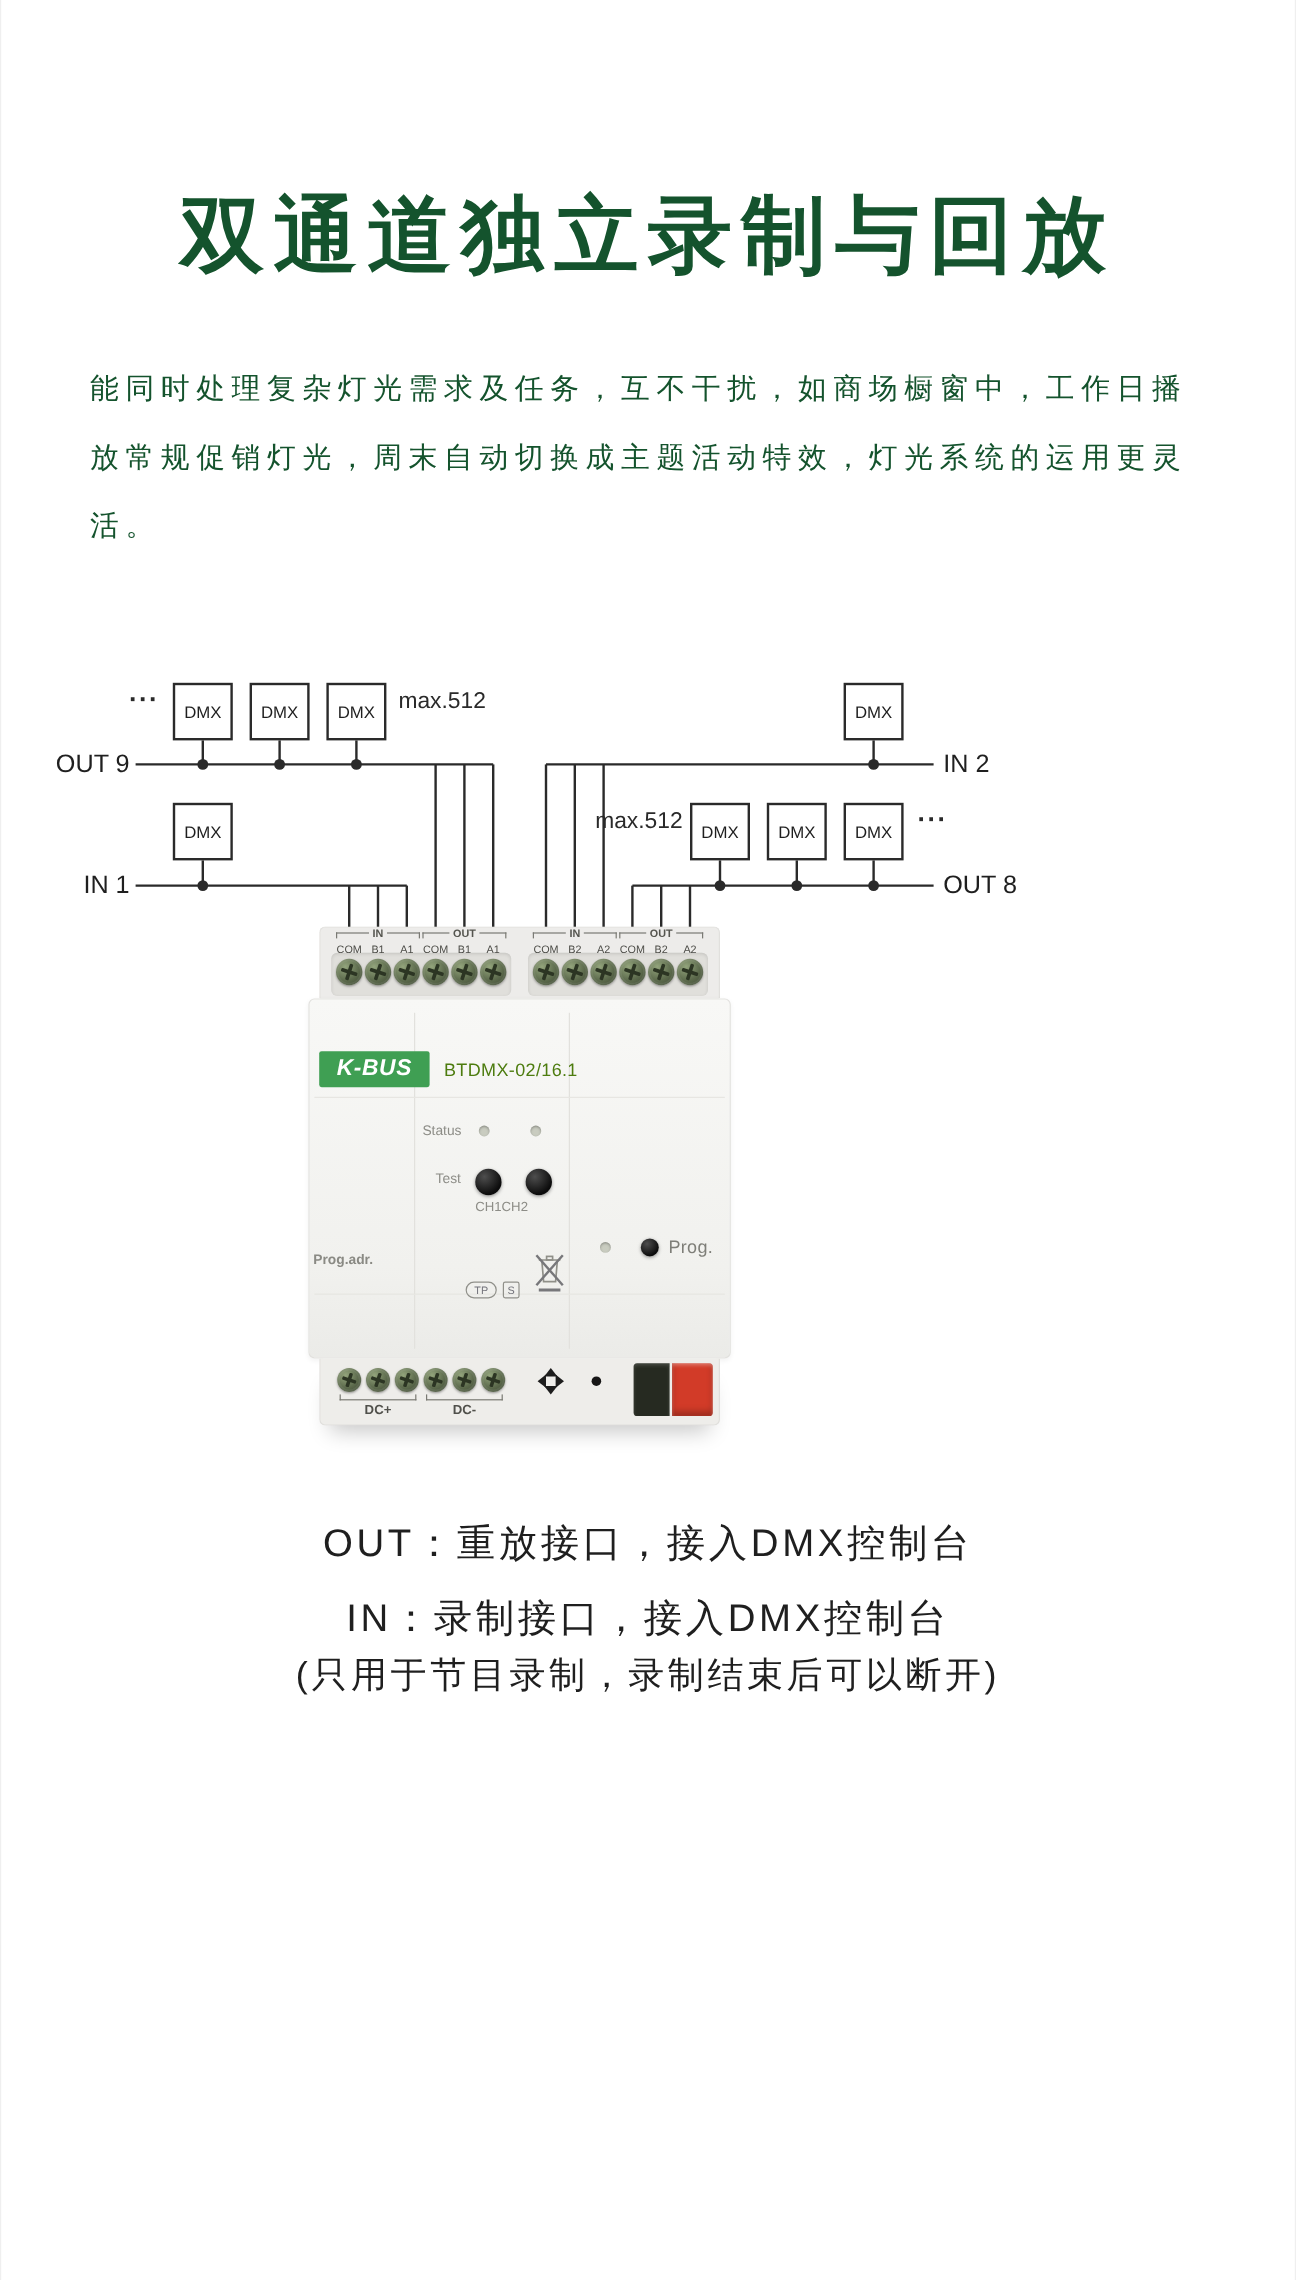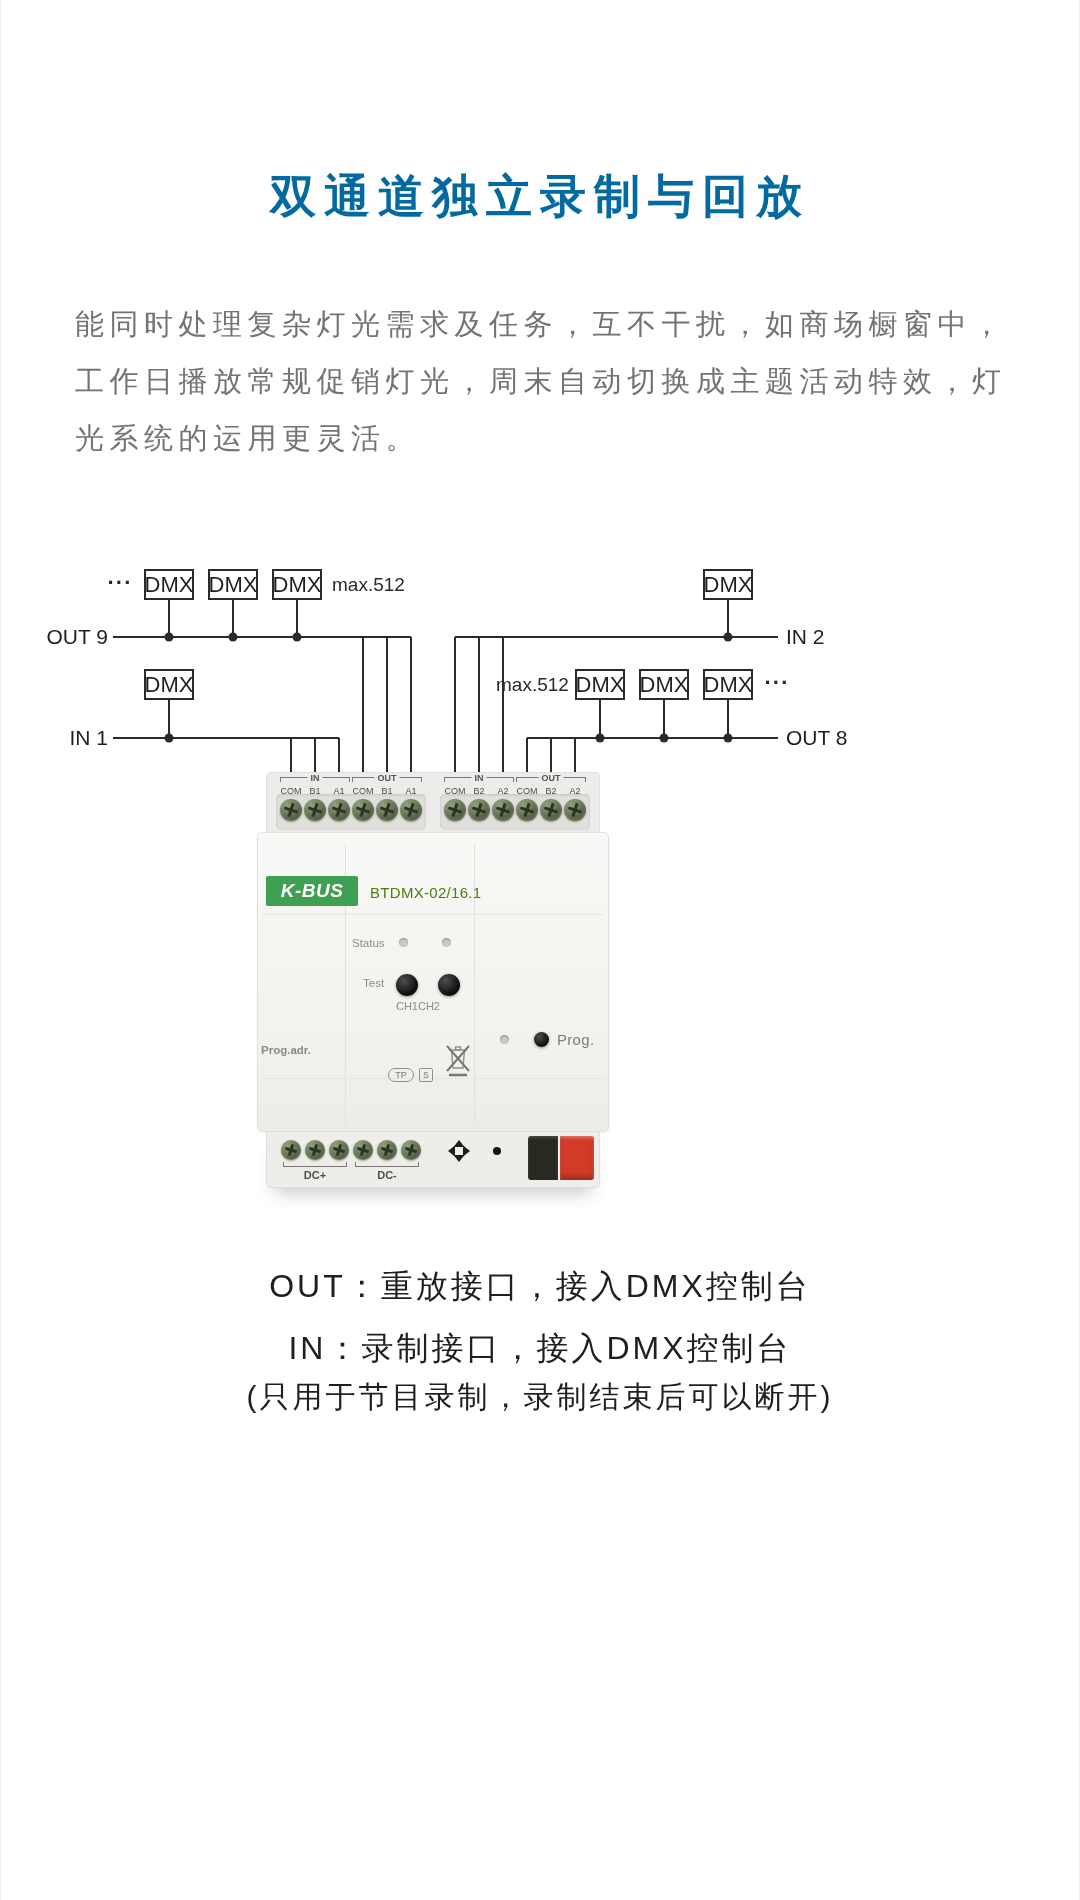--- a/index.html
+++ b/index.html
@@ -3,29 +3,29 @@
 <meta charset="utf-8">
 <style>
   *{box-sizing:border-box;margin:0;padding:0}
   body{background:#fff;font-family:"Liberation Sans","DejaVu Sans",sans-serif}
   #page{position:relative;width:1080px;height:1900px;margin:0 auto;background:#fff;overflow:hidden}
   .abs{position:absolute}
   .edge{position:absolute;top:0;width:1px;height:1900px;background:#efefef}
 
   
   .title{position:absolute;left:0;top:158px;width:100%;text-align:center;
-         font-size:46px;line-height:76px;font-weight:800;letter-spacing:8px;color:#0369a1}
-  .intro{position:absolute;left:75px;top:296px;width:940px;font-size:29px;line-height:57px;
-         letter-spacing:5.5px;color:#737373}
+         font-size:70px;line-height:76px;font-weight:800;letter-spacing:8px;color:#14532d}
+  .intro{position:absolute;left:75px;top:296px;width:940px;font-size:24px;line-height:57px;
+         letter-spacing:5.5px;color:#14532d}
 
   
   .wire line{stroke:var(--line,#2a2a2a);stroke-width:2}
   .dot circle{fill:var(--line,#2a2a2a)}
-  .dmx-box{position:absolute;width:50px;height:31px;border:2px solid #2a2a2a;background:#fff;
-           display:flex;align-items:center;justify-content:center;font-size:22px;color:#1f1f1f}
+  .dmx-box{position:absolute;width:50px;height:48px;border:2px solid #2a2a2a;background:#fff;
+           display:flex;align-items:center;justify-content:center;font-size:14px;color:#1f1f1f}
   .dlabel{position:absolute;font-size:21px;line-height:26px;color:#1f1f1f}
   .max512{position:absolute;font-size:19px;height:31px;line-height:31px;color:#2a2a2a}
   .ellip{position:absolute;font-size:22px;font-weight:bold;height:31px;line-height:27px;
          color:#2a2a2a;letter-spacing:1px}
 
   
   .top-strip{left:266px;top:772px;width:334px;height:60px;background:#edecea;
              border:1px solid #e1e0dd;border-bottom:none;border-radius:5px 5px 0 0}
   .recess{position:absolute;width:150px;height:36px;background:#e0dfdb;border-radius:5px;
           box-shadow:inset 0 1px 3px rgba(0,0,0,.12)}

